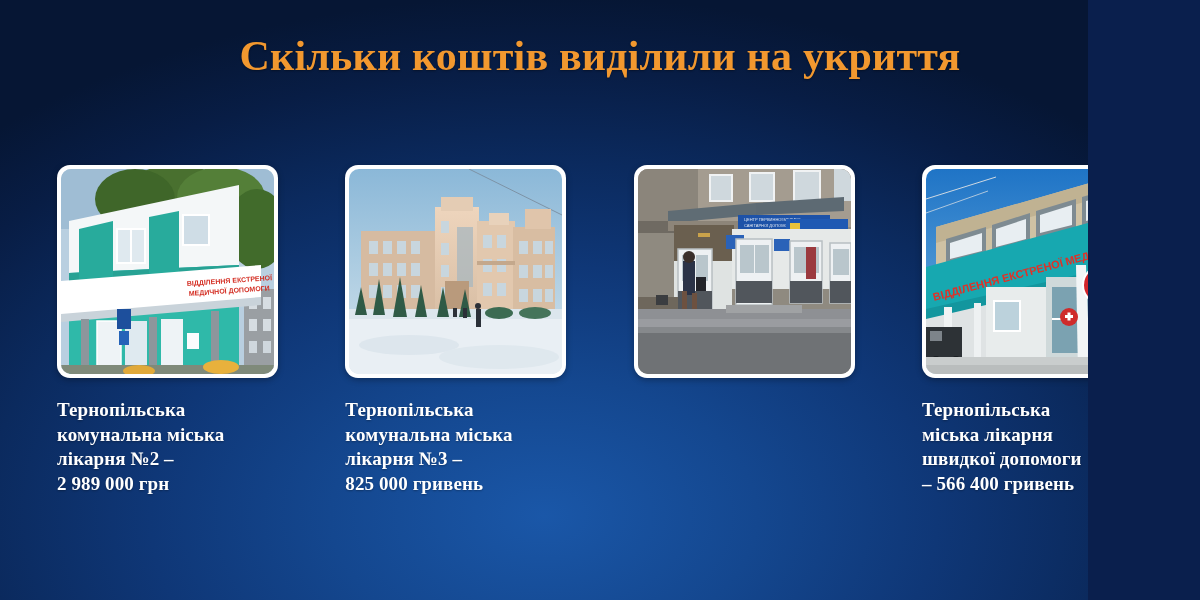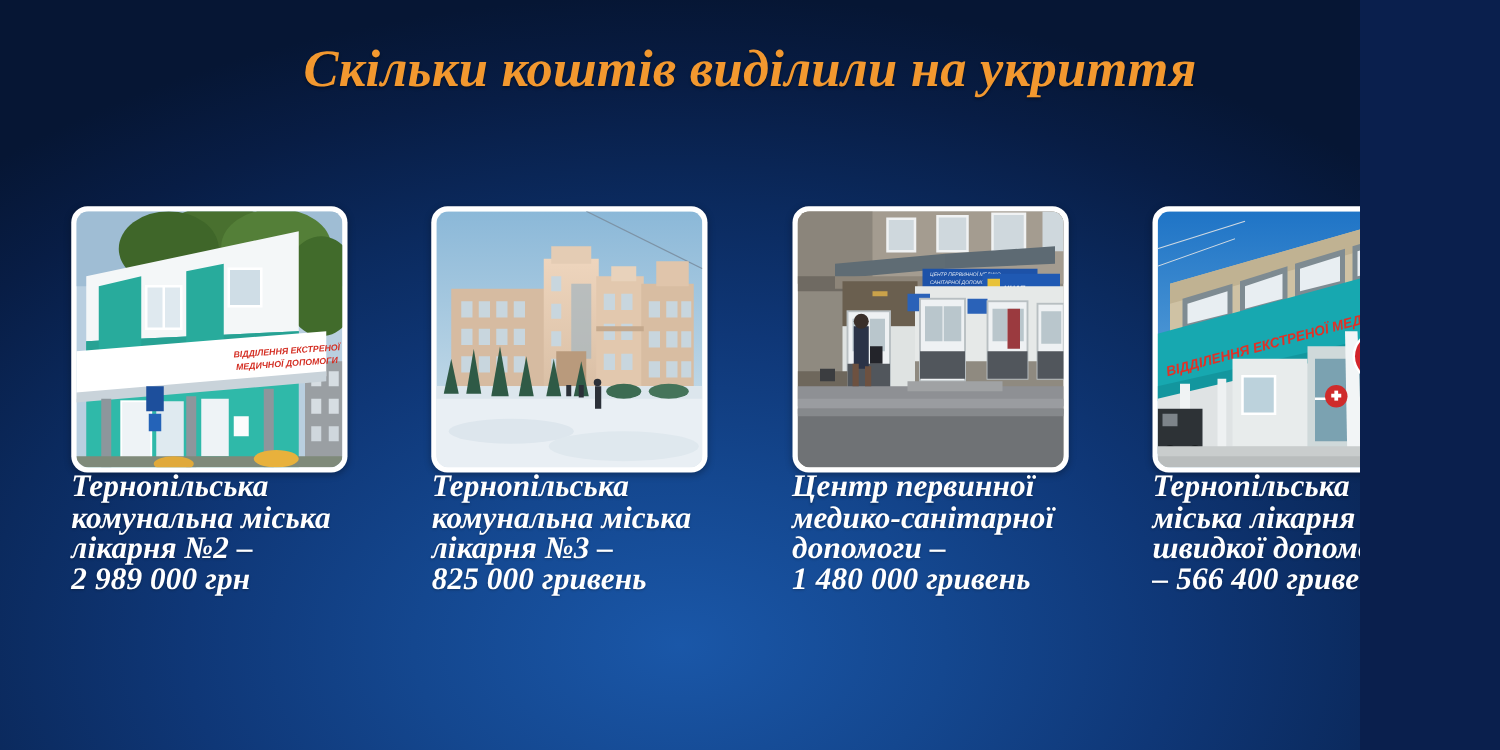--- a/index.html
+++ b/index.html
@@ -5,21 +5,20 @@
   html,body{margin:0;padding:0;}
   body{
     width:1200px;height:600px;overflow:hidden;
     font-family:"Liberation Serif",serif;
     background:#0a1f4d;
   }
   #poster{
     position:relative;width:1088px;height:600px;overflow:hidden;
     background:
       radial-gradient(ellipse 820px 520px at 50% 86%, #1a57a8 0%, #14478f 26%, #0f3777 48%, #0b2a5e 68%, #081d45 86%, #061634 100%);
-    font-style: italic;
   }
 
   
   .title-wrap{
     position:absolute;left:0;top:30px;width:1200px;
     text-align:center;
   }
   .title-line{
     display:block;
     font-family:"Liberation Serif",serif;
@@ -49,23 +48,24 @@
   }
   .photo{
     width:100%;height:100%;
     border-radius:10px;
     overflow:hidden;
     position:relative;
   }
   .photo svg{display:block;width:100%;height:100%;}
 
   .caption{
+    margin-top:20px;
     font-family:"Liberation Serif",serif;
     font-weight:bold;
-    font-size:25px;
+    font-size:19px;
     line-height:24.5px;
     color:#ffffff;
     text-shadow:0 1px 2px rgba(0,0,0,0.30);
     white-space:pre-line;
     letter-spacing:0.1px;
   }
 </style>
 </head>
 <body>
 
@@ -291,24 +291,20 @@
               <rect x="45" y="92" width="12" height="34" fill="#2b3347"></rect>
               <circle cx="51" cy="88" r="6" fill="#3a2f2a"></circle>
               <rect x="44" y="122" width="5" height="18" fill="#6d5140"></rect>
               <rect x="54" y="124" width="5" height="16" fill="#6d5140"></rect>
               <rect x="58" y="108" width="10" height="14" fill="#23242a"></rect>
             </g>
             <rect x="18" y="126" width="12" height="10" fill="#3b3d40"></rect>
           </svg>
         </div>
       </div>
-      <div class="caption">Центр первинної
-медико-санітарної
-допомоги –
-1 480 000 гривень</div>
     </div>
 
     <div class="card">
       <div class="photo-frame">
         <div class="photo">
           <svg viewBox="0 0 213 205" preserveAspectRatio="xMidYMid slice">
             <defs>
               <linearGradient id="sky4" x1="0" y1="0" x2="0" y2="1">
                 <stop offset="0%" stop-color="#1f74c6"></stop>
                 <stop offset="100%" stop-color="#73b3e0"></stop>

